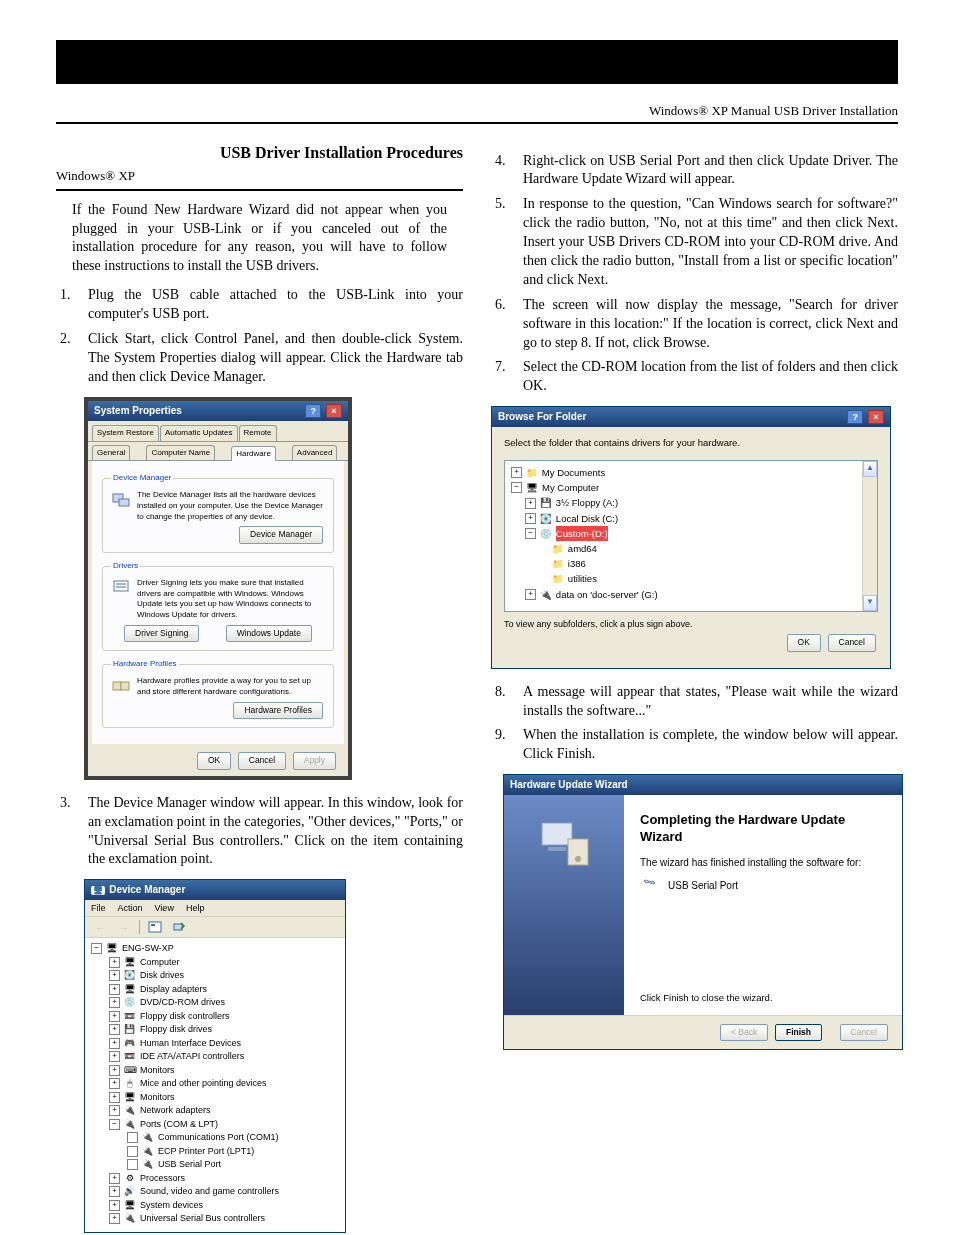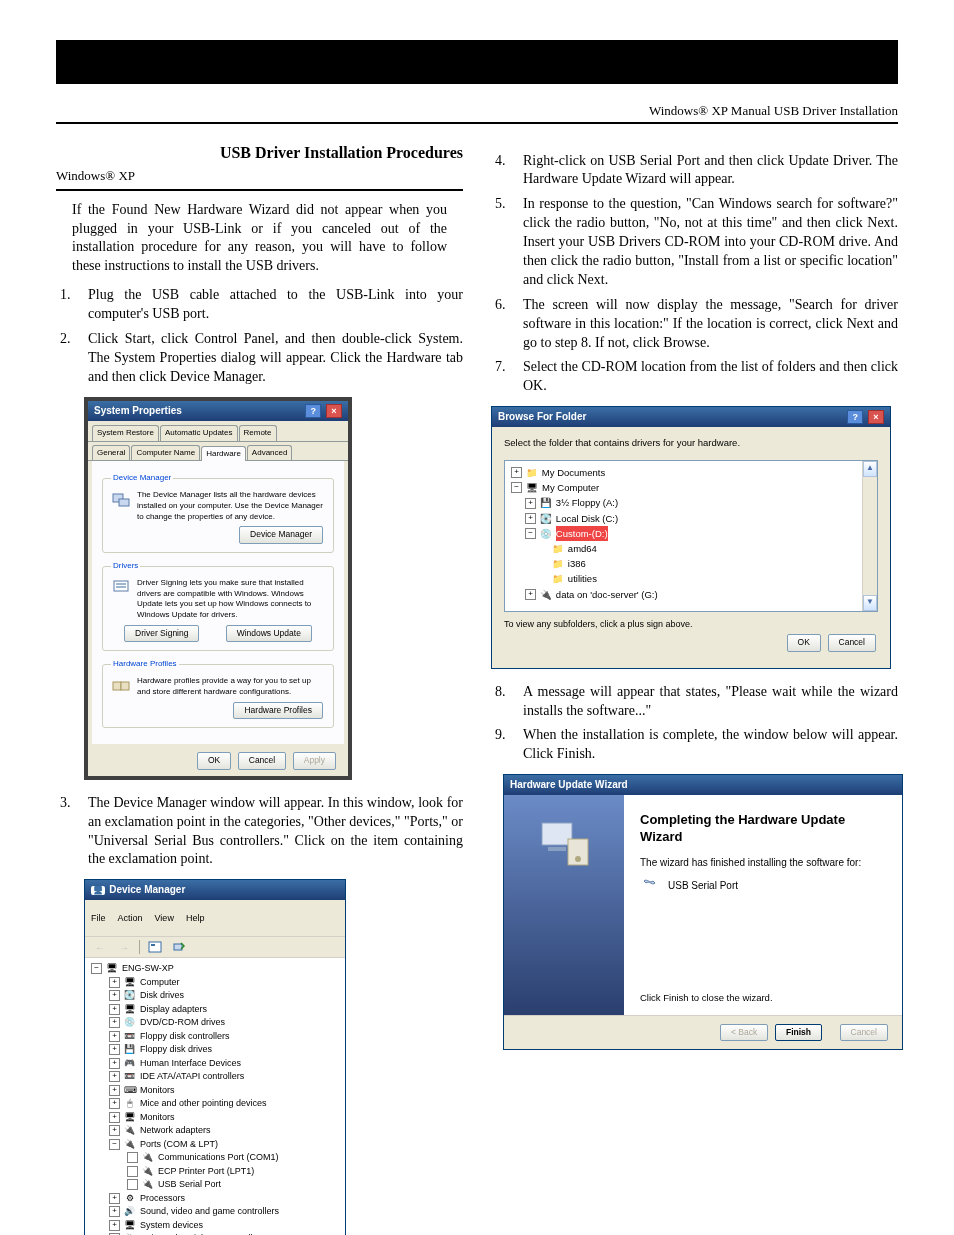--- a/index.html
+++ b/index.html
@@ -186,21 +186,21 @@
   
   .dm-window {
     width: 260px;
     border: 1px solid #003c74;
     font-family: Tahoma, sans-serif;
     font-size: 9px;
     background: #fff;
   }
   .dm-menubar {
     background: #ece9d8;
-    padding: 12px 6px;
+    padding: 2px 6px;
     font-size: 9px;
     display: flex;
     gap: 12px;
     border-bottom: 1px solid #d4d0c8;
   }
   .dm-toolbar {
     background: #ece9d8;
     padding: 2px 6px;
     border-bottom: 1px solid #d4d0c8;
     display: flex;
@@ -396,21 +396,21 @@
             <span class="win-ctrls">
               <span class="help">?</span>
               <span class="close">×</span>
             </span>
           </div>
           <div class="win-tabs">
             <span class="tab">System Restore</span>
             <span class="tab">Automatic Updates</span>
             <span class="tab">Remote</span>
           </div>
-          <div class="win-tabs" style="margin-top:-1px;">
+          <div class="win-tabs" style="margin-top:-1px;gap:15px;">
             <span class="tab">General</span>
             <span class="tab">Computer Name</span>
             <span class="tab active">Hardware</span>
             <span class="tab">Advanced</span>
           </div>
           <div class="win-body">
             <fieldset class="win-group">
               <legend>Device Manager</legend>
               <div class="group-row">
                 <span class="group-icon">

